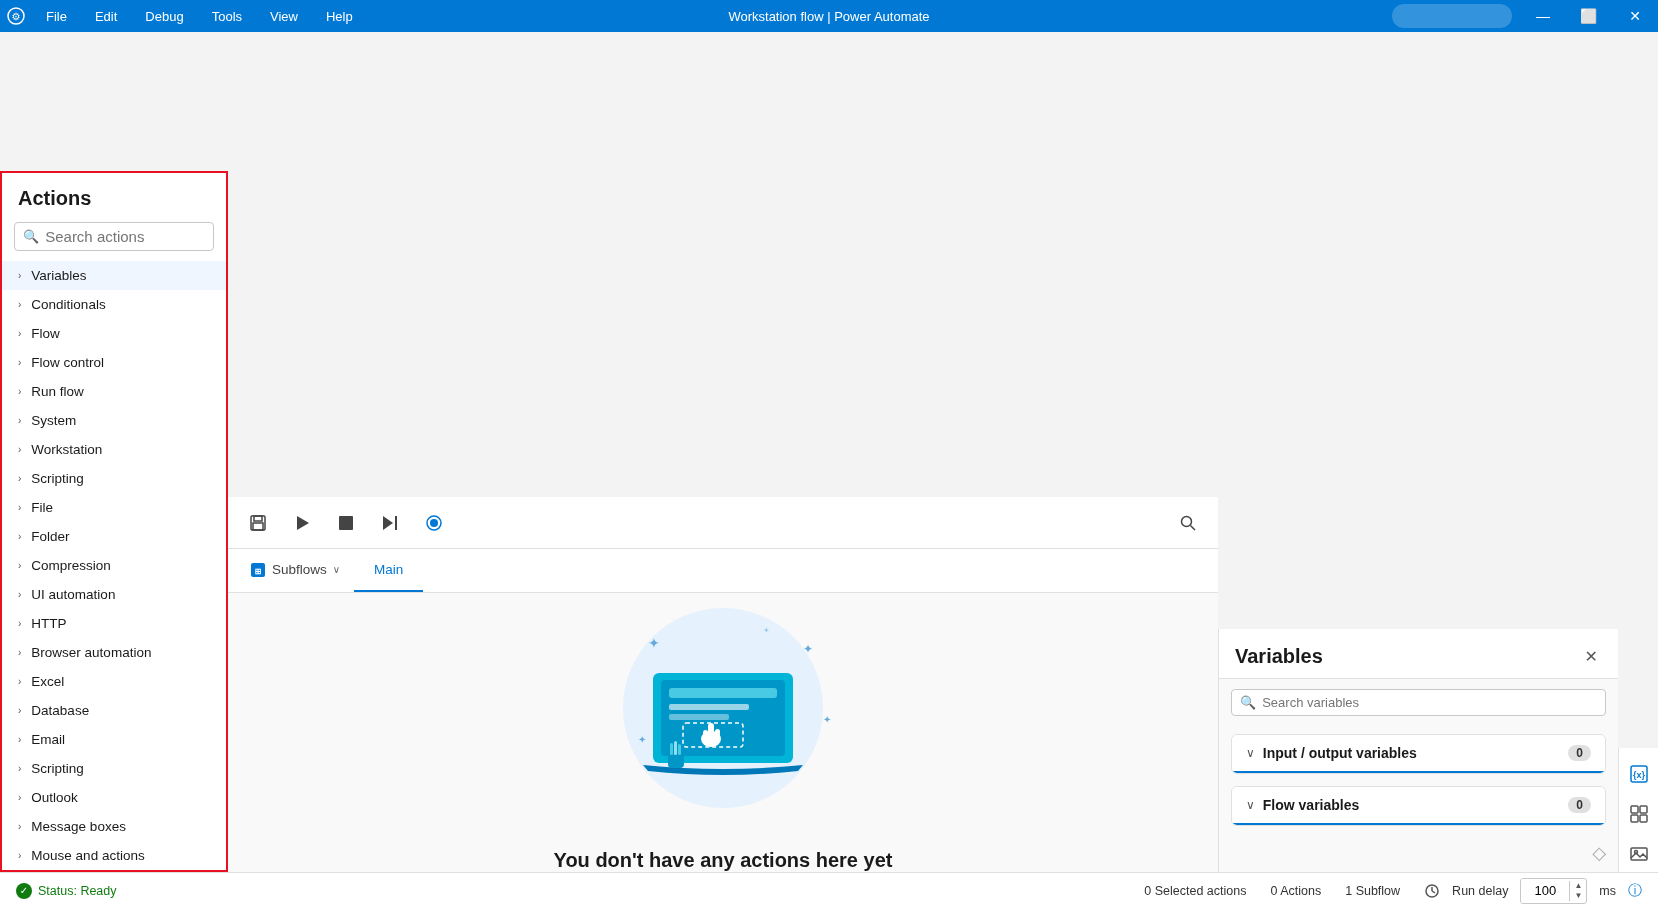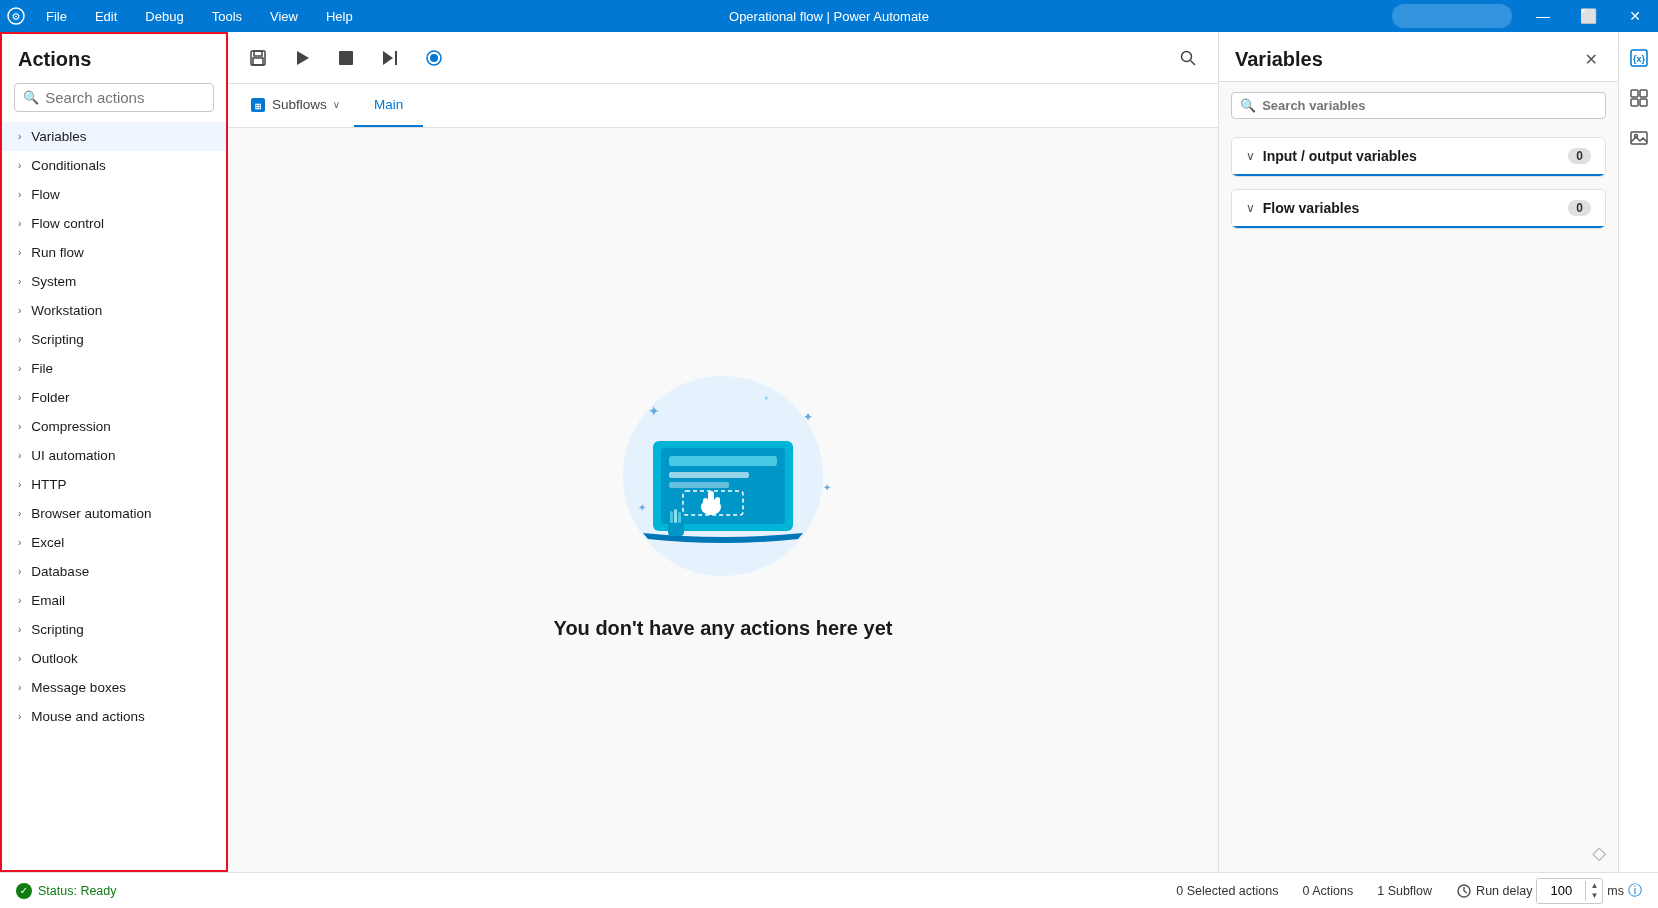--- a/index.html
+++ b/index.html
@@ -56,20 +56,21 @@
       height: 32px;
       display: flex; align-items: center; justify-content: center;
       font-size: 16px;
     }
 
     
     .app-body {
       display: flex;
       flex: 1;
       overflow: hidden;
+      align-items: flex-end;
     }
 
     
     .actions-panel {
       width: 228px;
       background: #fff;
       display: flex;
       flex-direction: column;
       border-right: 1px solid #e0e0e0;
       border: 2px solid #e81123;
@@ -253,21 +254,21 @@
     }
     .status-dot::after {
       content: '✓';
       color: white;
       font-size: 10px;
     }
     .status-spacer { flex: 1; }
     .run-delay-group {
       display: flex;
       align-items: center;
-      gap: 4px;
+      gap: 12px;
     }
     .run-delay-input-wrap {
       display: flex;
       align-items: center;
       border: 1px solid #c8c8c8;
       border-radius: 3px;
       overflow: hidden;
     }
     .run-delay-input {
       width: 48px;
@@ -332,21 +333,20 @@
       padding: 5px 8px;
       background: #fff;
     }
     .variables-search input {
       border: none;
       outline: none;
       font-size: 13px;
       color: #666;
       width: 100%;
       background: transparent;
-      font-weight: bold;
     }
     .variables-body {
       flex: 1;
       overflow-y: auto;
       padding: 8px 12px;
       display: flex;
       flex-direction: column;
       gap: 12px;
     }
     .var-section {
@@ -453,21 +453,21 @@
     </svg>
   </div>
   <div class="title-bar-menu">
     <span>File</span>
     <span>Edit</span>
     <span>Debug</span>
     <span>Tools</span>
     <span>View</span>
     <span>Help</span>
   </div>
-  <div class="title-bar-title">Operational flow | Power Automate</div>
+  <div class="title-bar-title">Workstation flow | Power Automate</div>
   <div style="flex:1"></div>
 
   <div style="width:120px;height:24px;background:rgba(255,255,255,0.2);border-radius:12px;margin-right:8px;"></div>
   <div class="title-bar-controls">
     <span style="font-size:14px;">—</span>
     <span style="font-size:14px;">⬜</span>
     <span class="close-btn" style="font-size:14px;">✕</span>
   </div>
 </div>
 

